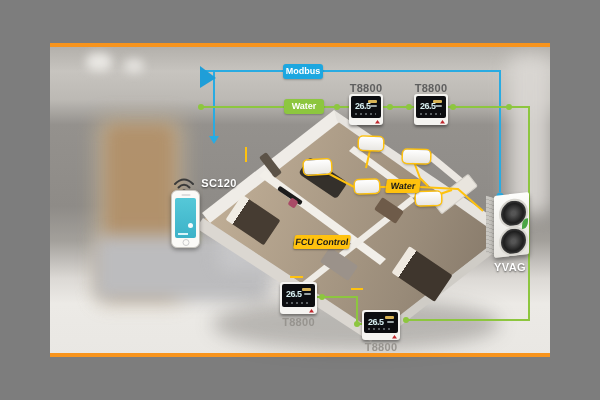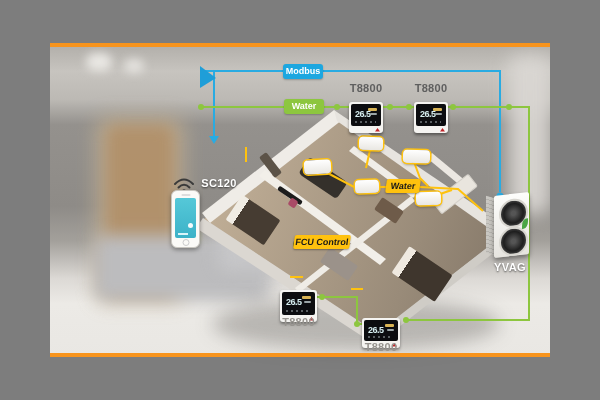--- a/index.html
+++ b/index.html
@@ -62,21 +62,21 @@
   .wlabel{font-size:11px;color:#fff;text-shadow:0 1px 2px rgba(0,0,0,.6);letter-spacing:.4px;}
   
   .bubble{position:absolute;left:74px;top:56px;width:128px;height:46px;z-index:28;border-radius:8px;
           background:linear-gradient(180deg,#3db3e3,#1b9ad6);box-shadow:0 2px 4px rgba(0,0,0,.3);
           display:flex;flex-direction:column;align-items:center;justify-content:center;gap:2px;}
   .bubble-tail{position:absolute;left:200px;top:66px;width:16px;height:22px;z-index:27;background:#1f9ed8;
                clip-path:polygon(0 0,100% 55%,0 100%);}
   .bubble-title{color:#fff;font-weight:bold;font-size:15px;letter-spacing:1px;}
   .bubble-sub{color:#fff;font-size:7px;border:1px solid rgba(255,255,255,.8);border-radius:3px;padding:1px 3px;background:rgba(255,255,255,.12);}
   
-  .tstat{position:absolute;background:#f5f4f1;border-radius:3px;z-index:24;box-shadow:0 2px 3px rgba(0,0,0,.4);margin-top:8px;}
+  .tstat{position:absolute;background:#f5f4f1;border-radius:3px;z-index:24;box-shadow:0 2px 3px rgba(0,0,0,.4);}
   .tstat .screen{position:absolute;left:2px;right:2px;top:2px;bottom:7px;background:#0c0d10;border-radius:2px;overflow:hidden;}
   .tstat .temp{position:absolute;left:4px;top:5px;font-size:9px;font-weight:bold;color:#d6eef0;letter-spacing:-.5px;}
   .tstat .mini1{position:absolute;right:4px;top:4px;width:9px;height:3px;background:#d9b455;border-radius:1px;}
   .tstat .mini2{position:absolute;right:4px;top:9px;width:7px;height:2px;background:#9aa4a6;border-radius:1px;}
   .tstat .row{position:absolute;left:4px;bottom:3px;width:70%;height:2px;background:repeating-linear-gradient(90deg,#5a5f62 0 2px,transparent 2px 5px);}
   .tstat .logo{position:absolute;right:3px;bottom:1.5px;width:5px;height:3.5px;background:#c0272d;clip-path:polygon(0 100%,50% 0,100% 100%);}
   
   .sc120{position:absolute;left:194px;top:141px;width:50px;height:34px;background:#141414;border:1px solid #8f8f8f;border-radius:5px;z-index:24;box-shadow:0 3px 5px rgba(0,0,0,.45);}
   .sc120 .scr{position:absolute;inset:3px;background:linear-gradient(180deg,#0b1822,#122633);border-radius:3px;overflow:hidden;}
   .sc120 .cap1{position:absolute;left:50%;transform:translateX(-50%);top:3px;width:18px;height:2px;background:#cdd6d8;opacity:.85;}

